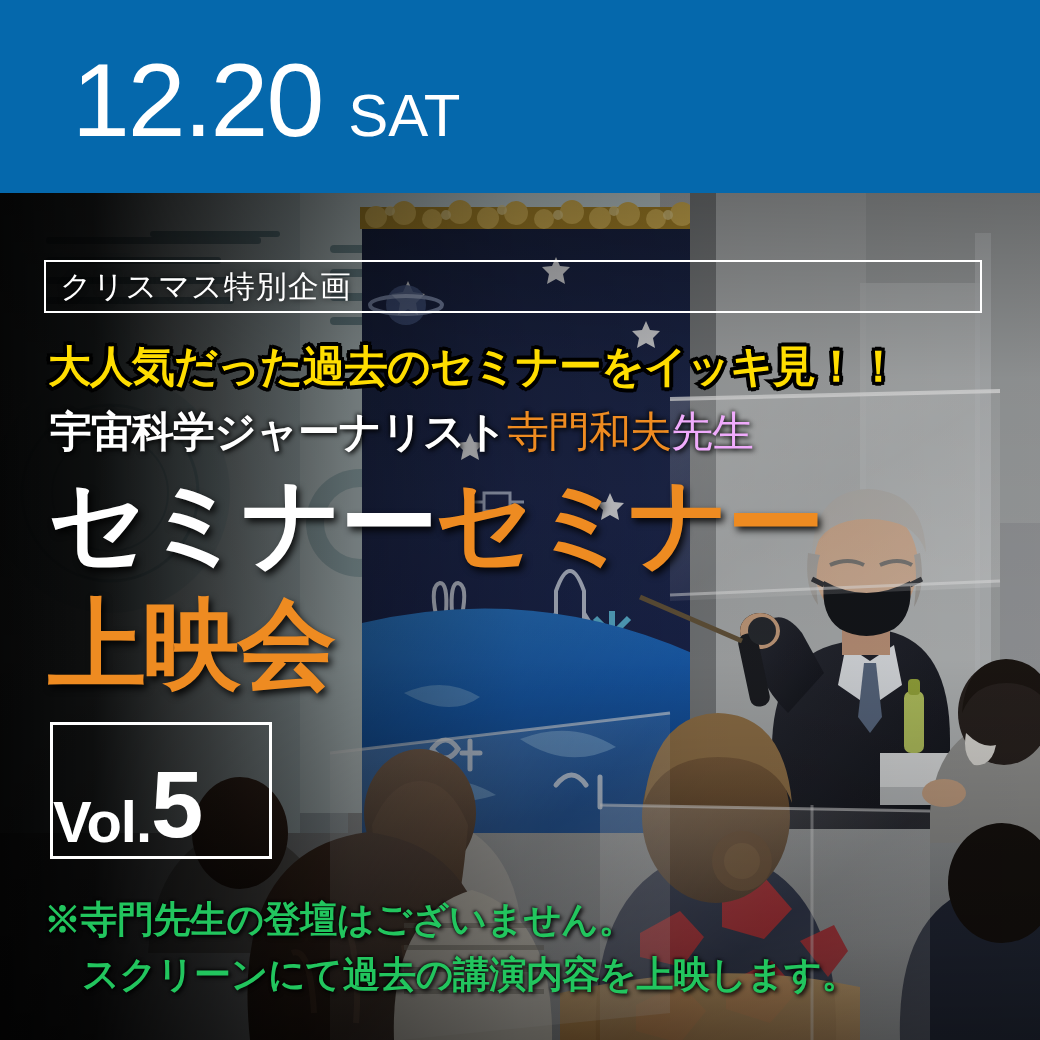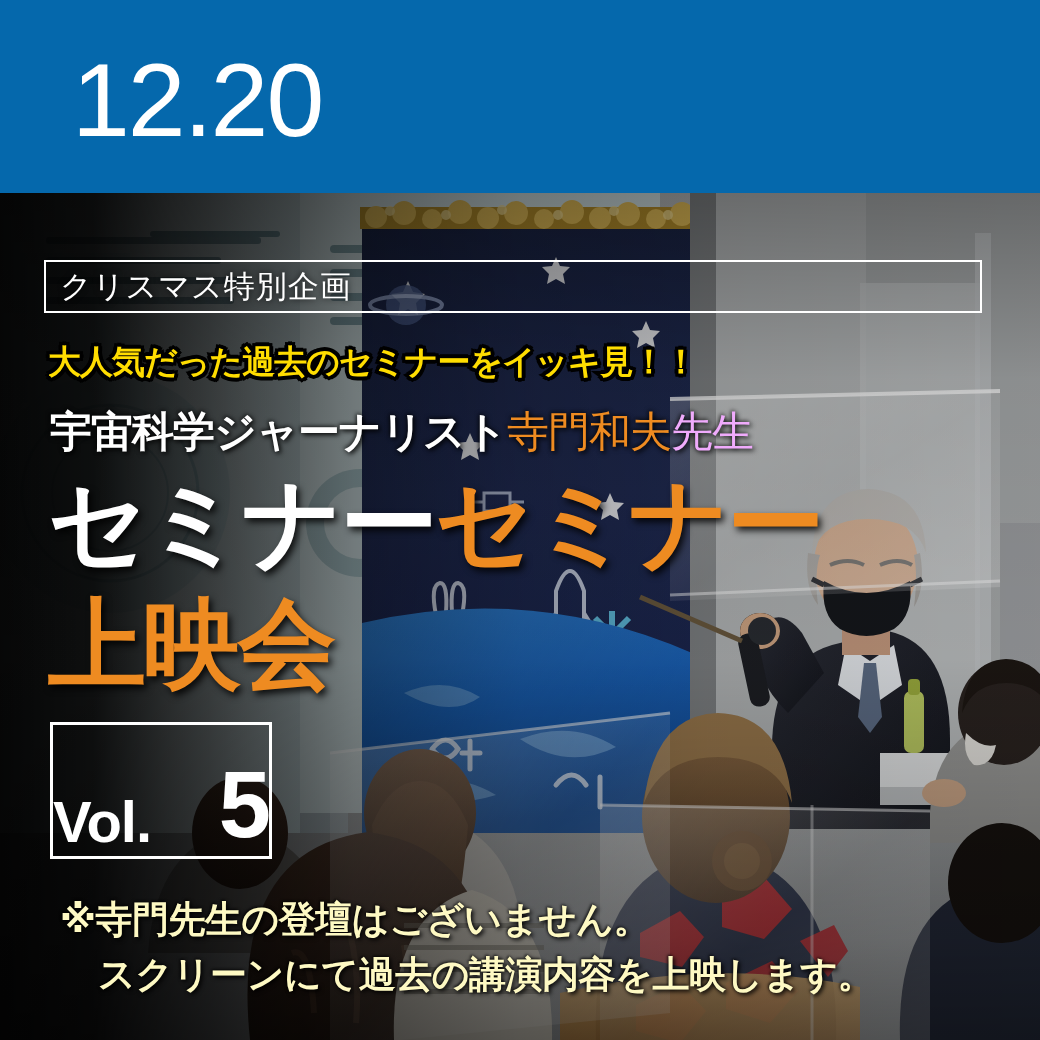--- a/index.html
+++ b/index.html
@@ -78,21 +78,21 @@
   .badge-text{
     color:#ffffff;font-size:31px;line-height:1;
     padding-left:14px;font-weight:400;letter-spacing:1px;
     text-shadow:0 0 6px rgba(0,0,0,.85);
     white-space:nowrap;
   }
 
   .catch{
     position:absolute;left:48px;top:152px;
     color:var(--yellow,#ffdd00);
-    font-size:33px;line-height:1;font-weight:bold;letter-spacing:-1px;
+    font-size:43px;line-height:1;font-weight:bold;letter-spacing:-1px;
     white-space:nowrap;
     -webkit-text-stroke:6px #000;
     paint-order:stroke fill;
     text-shadow:
       3px 3px 0 #000, -3px 3px 0 #000, 3px -3px 0 #000, -3px -3px 0 #000,
       0 4px 0 #000, 0 -4px 0 #000, 4px 0 0 #000, -4px 0 0 #000;
   }
 
   .presenter{
     position:absolute;left:50px;top:218px;
@@ -117,37 +117,38 @@
     font-size:98px;line-height:1;font-weight:bold;letter-spacing:-3px;
     white-space:nowrap;
     text-shadow:3px 4px 7px rgba(0,0,0,.85);
   }
   .title1 .w{color:#ffffff;}
   .title1 .o,.title2 .o{color:var(--orange,#ee8b21);}
 
   .vol-box{
     position:absolute;left:50px;top:529px;width:222px;height:137px;
     border:3px solid #ffffff;
-    display:flex;align-items:flex-end;justify-content:space-between;
+    display:flex;align-items:flex-end;justify-content:flex-start;
     padding-bottom:8px;
   }
   .vol-label{
     color:#ffffff;font-size:58px;line-height:.92;font-weight:bold;
     letter-spacing:-1px;
   }
   .vol-num{
     color:#ffffff;font-size:94px;line-height:.92;font-weight:bold;
     letter-spacing:-2px;
   }
 
   .note{
-    position:absolute;left:60px;top:700px;
-    color:#fef9c3;font-size:37px;line-height:1.48;font-weight:bold;
+    position:absolute;left:44px;top:700px;
+    color:#22c55e;font-size:37px;line-height:1.48;font-weight:bold;
     letter-spacing:-0.5px;white-space:nowrap;
     text-shadow:2px 2px 4px rgba(0,0,0,.95),-1px -1px 3px rgba(0,0,0,.8);
+    font-family:Liberation Serif, serif;
   }
   .note .ln2{display:block;padding-left:38px;}
 </style>
 </head>
 <body>
 
 <div class="poster" style="--blue: #0568ac; --orange: #ee8b21; --yellow: #ffdd00;">
 
   <div class="photo">
     <svg viewBox="0 0 1040 847" preserveAspectRatio="none" aria-hidden="true">
@@ -436,20 +437,21 @@
       </g>
     </svg>
   </div>
 
   <div class="shade-left"></div>
   <div class="shade-bottom"></div>
 
   <div class="date-band">
     <div class="date-inner">
       <span class="date-main">12.20</span>
+      <span class="date-dow">SAT</span>
     </div>
   </div>
 
   <div class="content">
 
     <div class="badge-box">
       <span class="badge-text jp">クリスマス特別企画</span>
     </div>
 
     <div class="catch jp">大人気だった過去のセミナーをイッキ見！！</div>

